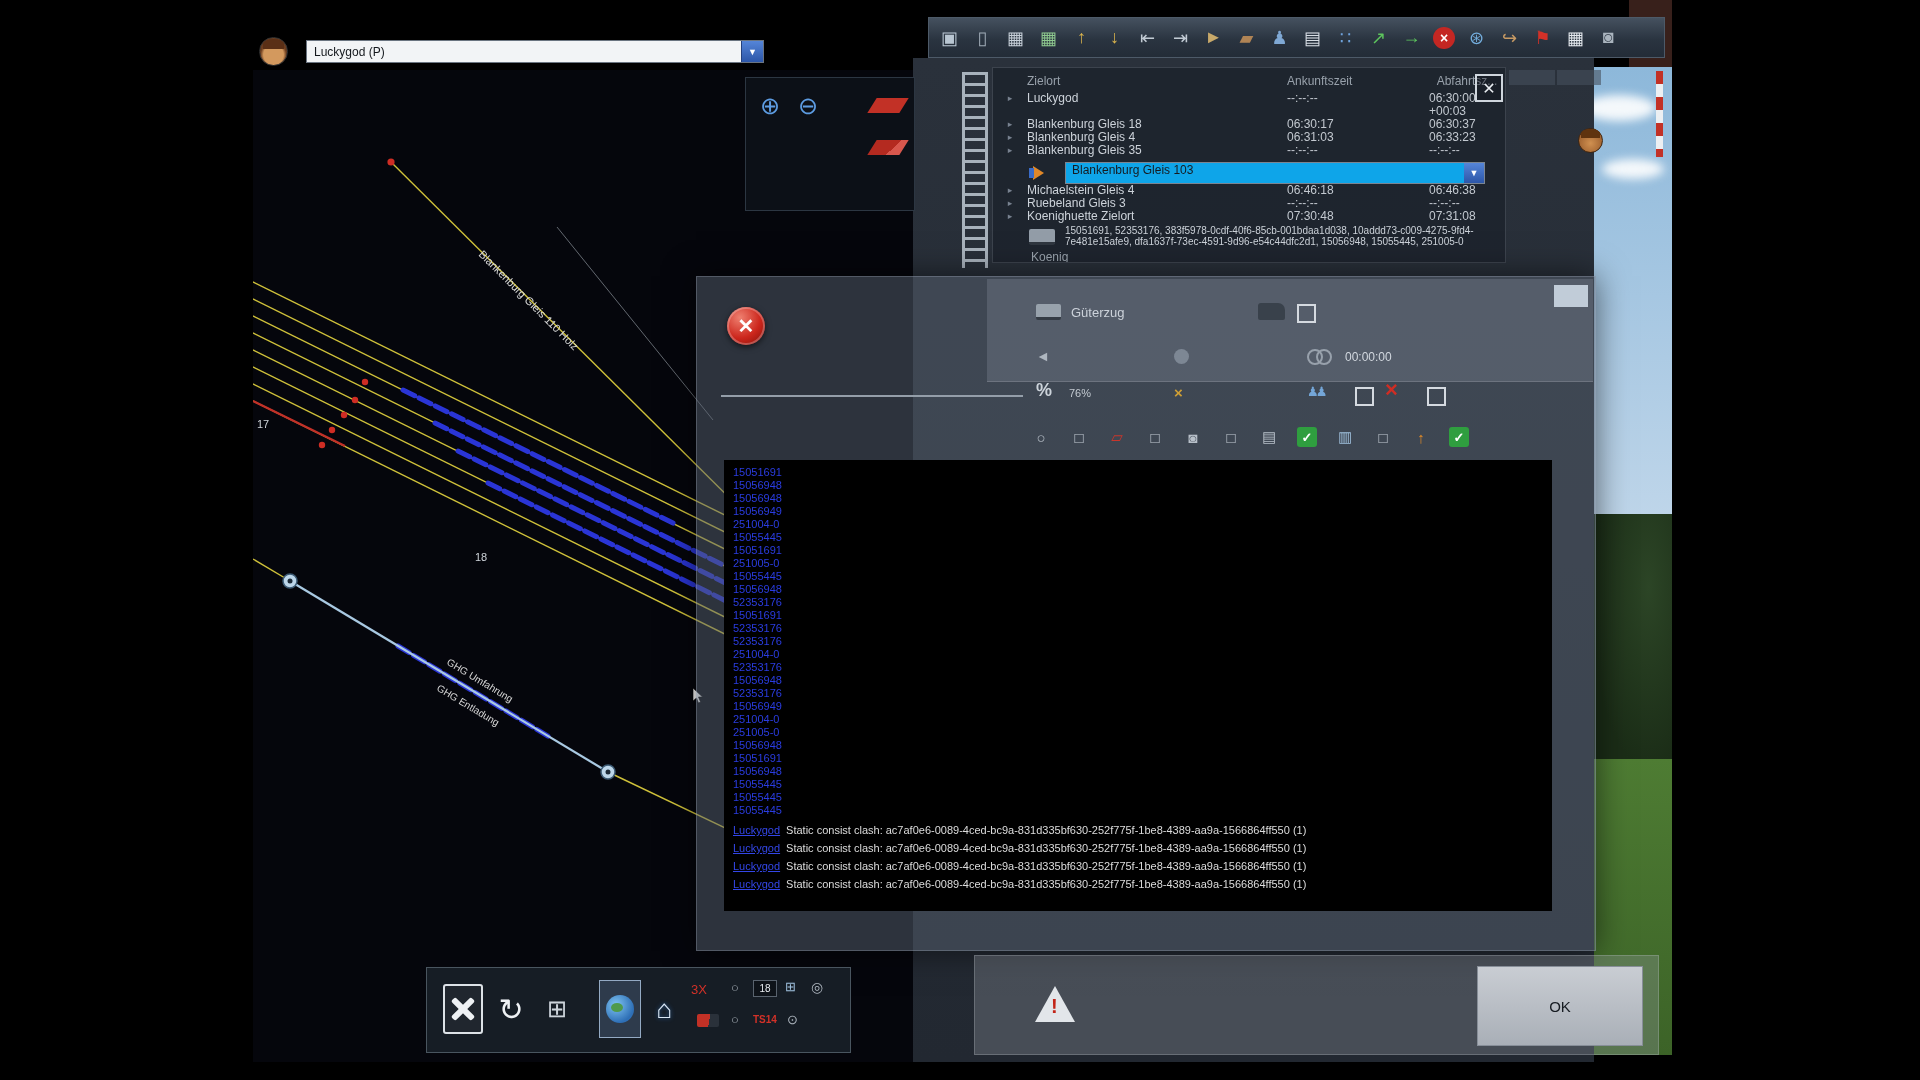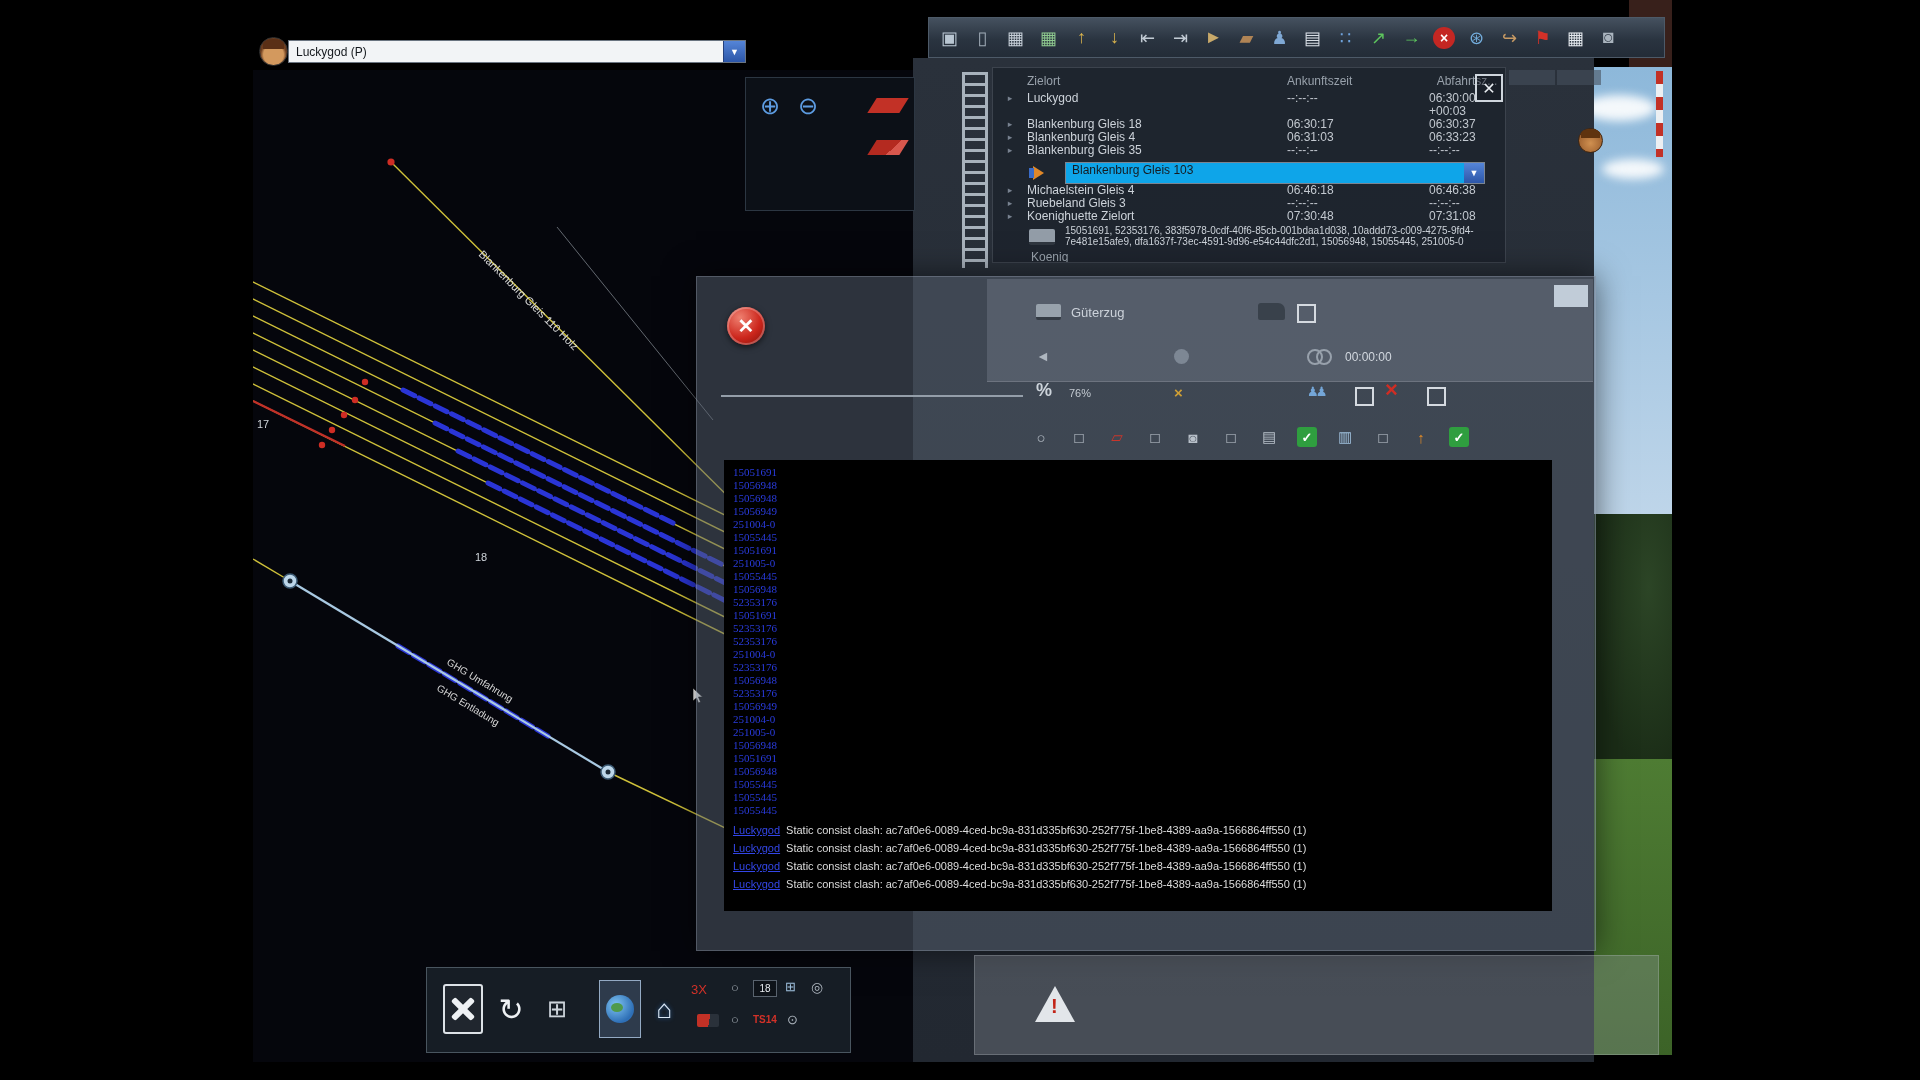--- a/index.html
+++ b/index.html
@@ -22,21 +22,21 @@
   #portrait{left:1578px;top:128px;width:23px;height:23px;border-radius:50%;border:1px solid #40250f;
             background:radial-gradient(circle at 50% 62%,#d09050,#8a4e22);}
   #portrait::before{content:"";position:absolute;left:2px;top:0;right:2px;height:9px;border-radius:50% 50% 0 0;background:#5f330f;}
 
   
   #map{left:253px;top:70px;width:660px;height:992px;}
   #map svg{display:block;width:100%;height:100%;}
   #avatar{left:259px;top:37px;width:27px;height:27px;border-radius:50%;border:1px solid #333;
           background:radial-gradient(circle at 50% 62%,#d3995e 0 46%,#6b3c1e 60%);}
   #avatar::before{content:"";position:absolute;left:3px;top:1px;right:3px;height:10px;border-radius:50% 50% 0 0;background:#5a2f16;}
-  #operator{left:288px;top:40px;width:458px;height:23px;background:#f2f4f6;border:1px solid #6a7480;display:flex;align-items:center;box-sizing:border-box;}
+  #operator{left:306px;top:40px;width:458px;height:23px;background:#f2f4f6;border:1px solid #6a7480;display:flex;align-items:center;box-sizing:border-box;}
   #operator .txt{flex:1;padding-left:7px;font-size:12px;color:#14181d;}
   #operator .arrow{width:21px;height:21px;background:linear-gradient(#5585d8,#2c56a8);color:#fff;font-size:9px;
                    display:flex;align-items:center;justify-content:center;border-left:1px solid #24407c;}
   #zoom-panel{left:745px;top:77px;width:170px;height:134px;background:#0c1017;border:1px solid #2c3642;box-sizing:border-box;}
   .zoomglyph{position:absolute;font-size:24px;color:#5d9ce2;line-height:24px;}
   #zoom-in{left:14px;top:16px;}
   #zoom-out{left:52px;top:16px;}
   .redpar{position:absolute;width:32px;height:15px;background:#c23126;transform:skewX(-32deg);}
   #redpar1{left:126px;top:20px;}
   #redpar2{left:126px;top:62px;background:linear-gradient(115deg,#b42a20 65%,#d8574d 65%);}
@@ -109,21 +109,21 @@
   #ppl{position:absolute;left:610px;top:107px;font-size:13px;color:#74a6d8;letter-spacing:-3px;}
   .wsq{position:absolute;width:15px;height:15px;border:2px solid #d5dae0;}
   #sq1{left:658px;top:110px;} #sq2{left:730px;top:110px;}
   #redx{position:absolute;left:688px;top:100px;font-size:22px;font-weight:bold;color:#cf2d24;}
   #dialog-icon-row{position:absolute;left:334px;top:150px;display:flex;gap:18px;align-items:center;}
   .dri{width:20px;height:20px;display:flex;align-items:center;justify-content:center;font-size:15px;}
   .dri-bg{border-radius:3px;font-size:13px;font-weight:bold;}
   #console{position:absolute;left:27px;top:183px;width:828px;height:451px;background:#000;
            overflow:hidden;padding:6px 9px;box-sizing:border-box;}
   #console-header{font-size:12px;color:#e8e8e8;margin-bottom:4px;}
-  .dup-num{font-size:11px;line-height:13px;color:#2a3ce0;width:max-content;font-family:Liberation Serif, serif;}
+  .dup-num{font-size:11px;line-height:13px;color:#2a3ce0;width:max-content;}
   #clash-list{margin-top:6px;}
   .clash-row{font-size:11px;line-height:15px;margin-top:3px;color:#dcdcdc;white-space:nowrap;}
   .clash-link{color:#3346e8;text-decoration:underline;margin-right:6px;}
 
   
   #bottom-toolbar{left:426px;top:967px;width:425px;height:86px;background:rgba(24,31,40,.92);border:1px solid #49555f;box-sizing:border-box;}
   #pan-btn{position:absolute;left:16px;top:16px;width:40px;height:50px;border:2px solid #dde2e7;border-radius:3px;background:#20262e;box-sizing:border-box;}
   #pan-btn::before,#pan-btn::after{content:"";position:absolute;left:4px;top:20px;width:28px;height:6px;background:#eef1f4;border-radius:2px;}
   #pan-btn::before{transform:rotate(45deg);} #pan-btn::after{transform:rotate(-45deg);}
   .bt-glyph{position:absolute;display:flex;align-items:center;justify-content:center;}
@@ -428,13 +428,14 @@
     <span id="circ2" data-interactable="true">○</span>
     <span id="ts14" data-interactable="true">TS14</span>
     <span id="circ3" data-interactable="true">⊙</span>
   </div>
 </div>
 
 <div class="abs" id="warning-panel" data-interactable="false">
   <div id="warn-icon" data-interactable="false">
       <span id="warn-bang" data-interactable="false">!</span>
     </div>
+  <div id="ok-button" data-interactable="true">OK</div>
 </div>
 
 </body></html>

